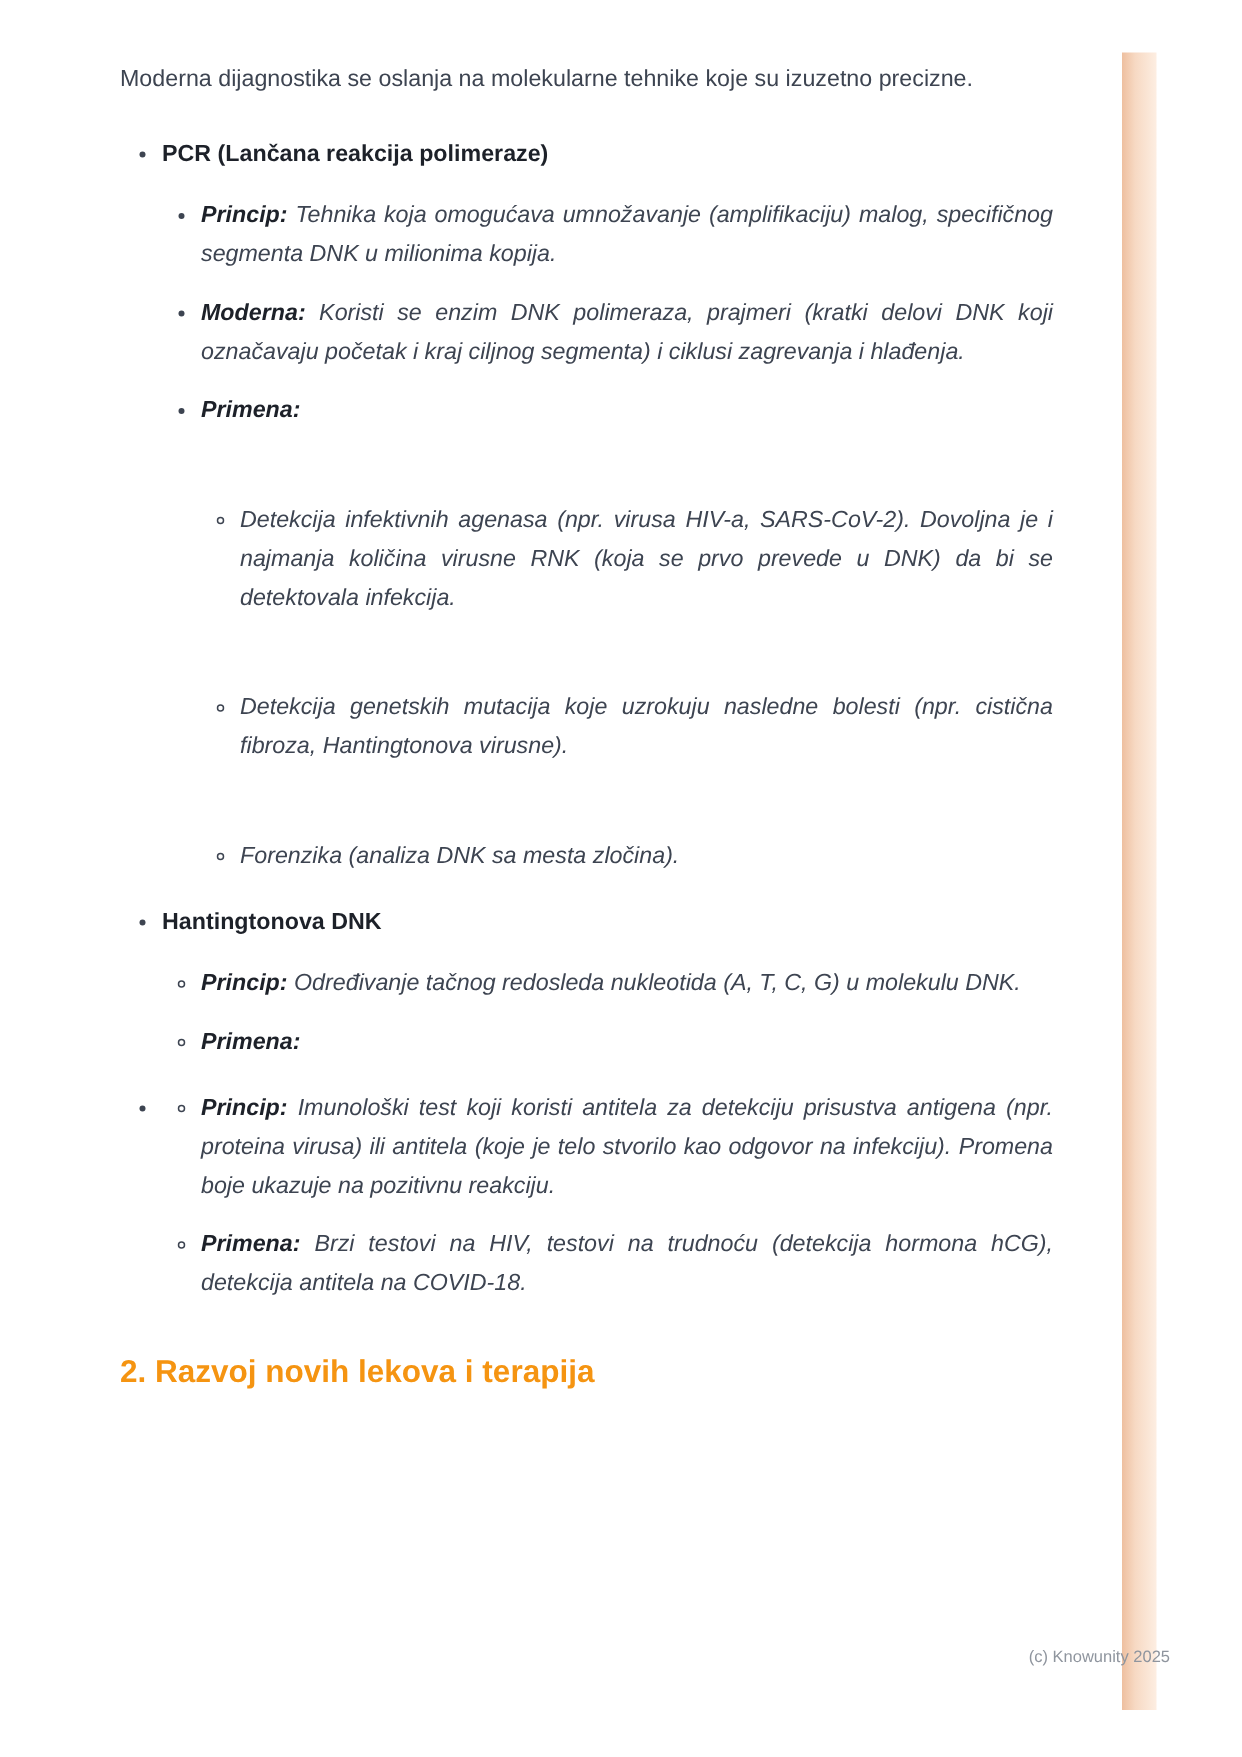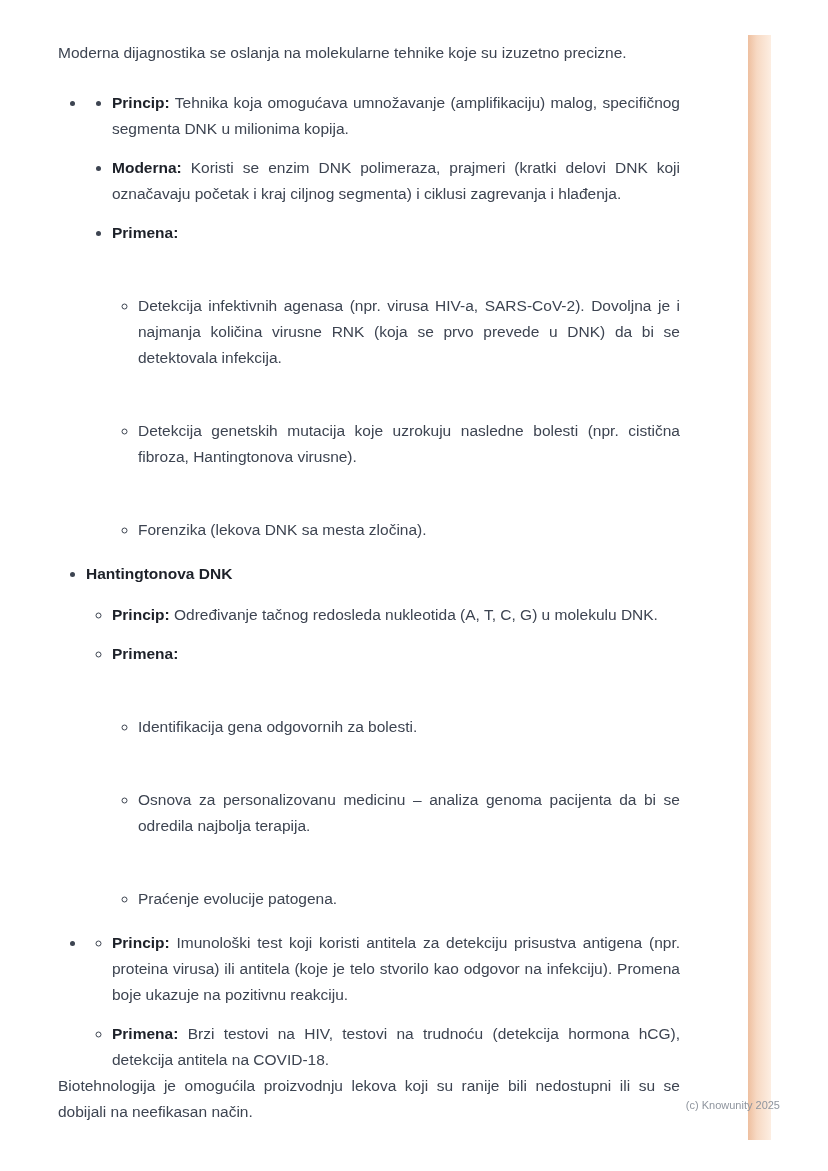--- a/index.html
+++ b/index.html
@@ -8,39 +8,39 @@
     width: 828px;
     height: 1171px;
     position: relative;
     overflow: hidden;
     background: #ffffff;
     font-family: "Liberation Sans", sans-serif;
     color: #3d4451;
   }
   .sheet {
     position: absolute;
-    left: 58px;
+    left: 80px;
     top: 40px;
     width: 622px;
     font-size: 15.5px;
     line-height: 26px;
     text-align: justify;
   }
   .para { margin: 0 0 24px 0; }
   .b, strong { color: #1d2129; font-weight: 700; }
 
   ul { margin: 0; padding: 0 0 0 28px; }
   ul.lvl1 { list-style: disc; }
   ul.lvl1 > li { margin-bottom: 18px; }
   ul.lvl1 > li:last-child { margin-bottom: 0; }
 
   ul.lvl2 { margin-top: 15px; padding-left: 26px; }
   ul.lvl2.disc { list-style: disc; }
   ul.lvl2.circ { list-style: circle; }
-  ul.lvl2 > li { margin-bottom: 13px; }
+  ul.lvl2 > li { margin-bottom: 13px; font-style: italic; }
   ul.lvl2 > li:last-child { margin-bottom: 0; }
 
   ul.lvl3 { margin-top: 8px; padding-left: 26px; list-style: circle; }
   ul.lvl3 > li { margin-bottom: 11px; margin-top: 47px; }
   ul.lvl3 > li:last-child { margin-bottom: 0; }
 
   h2.section {
     color: var(--accent, #f59411);
     font-size: 21px;
     font-weight: 700;
@@ -75,56 +75,52 @@
 </head>
 <body>
 
 <div class="sheet">
 
   <p class="para">Moderna dijagnostika se oslanja na molekularne tehnike koje su izuzetno precizne.</p>
 
   <ul class="lvl1">
 
     <li>
+      <span class="b">PCR (Lančana reakcija polimeraze)</span>
       <ul class="lvl2 disc">
         <li><strong>Princip:</strong><span> Tehnika koja omogućava umnožavanje (amplifikaciju) malog, specifičnog segmenta DNK u milionima kopija.</span></li>
         <li><strong>Moderna:</strong><span> Koristi se enzim DNK polimeraza, prajmeri (kratki delovi DNK koji označavaju početak i kraj ciljnog segmenta) i ciklusi zagrevanja i hlađenja.</span></li>
         <li><strong>Primena:</strong>
           <ul class="lvl3">
             <li>Detekcija infektivnih agenasa (npr. virusa HIV-a, SARS-CoV-2). Dovoljna je i najmanja količina virusne RNK (koja se prvo prevede u DNK) da bi se detektovala infekcija.</li>
             <li>Detekcija genetskih mutacija koje uzrokuju nasledne bolesti (npr. cistična fibroza, Hantingtonova virusne).</li>
-            <li>Forenzika (lekova DNK sa mesta zločina).</li>
+            <li>Forenzika (analiza DNK sa mesta zločina).</li>
           </ul>
         </li>
       </ul>
     </li>
 
     <li>
       <span class="b">Hantingtonova DNK</span>
       <ul class="lvl2 circ">
         <li><strong>Princip:</strong><span> Određivanje tačnog redosleda nukleotida (A, T, C, G) u molekulu DNK.</span></li>
         <li><strong>Primena:</strong>
-          <ul class="lvl3">
-            <li>Identifikacija gena odgovornih za bolesti.</li>
-            <li>Osnova za personalizovanu medicinu – analiza genoma pacijenta da bi se odredila najbolja terapija.</li>
-            <li>Praćenje evolucije patogena.</li>
-          </ul>
         </li>
       </ul>
     </li>
 
     <li>
       <ul class="lvl2 circ">
         <li><strong>Princip:</strong><span> Imunološki test koji koristi antitela za detekciju prisustva antigena (npr. proteina virusa) ili antitela (koje je telo stvorilo kao odgovor na infekciju). Promena boje ukazuje na pozitivnu reakciju.</span></li>
         <li><strong>Primena:</strong><span> Brzi testovi na HIV, testovi na trudnoću (detekcija hormona hCG), detekcija antitela na COVID-18.</span></li>
       </ul>
     </li>
 
   </ul>
 
+  <h2 class="section">2. Razvoj novih lekova i terapija</h2>
 
-  <p class="para">Biotehnologija je omogućila proizvodnju lekova koji su ranije bili nedostupni ili su se dobijali na neefikasan način.</p>
 
 
 </div>
 
 <div class="strip"></div>
 <div class="footer">(c) Knowunity 2025</div>
 
 </body></html>

